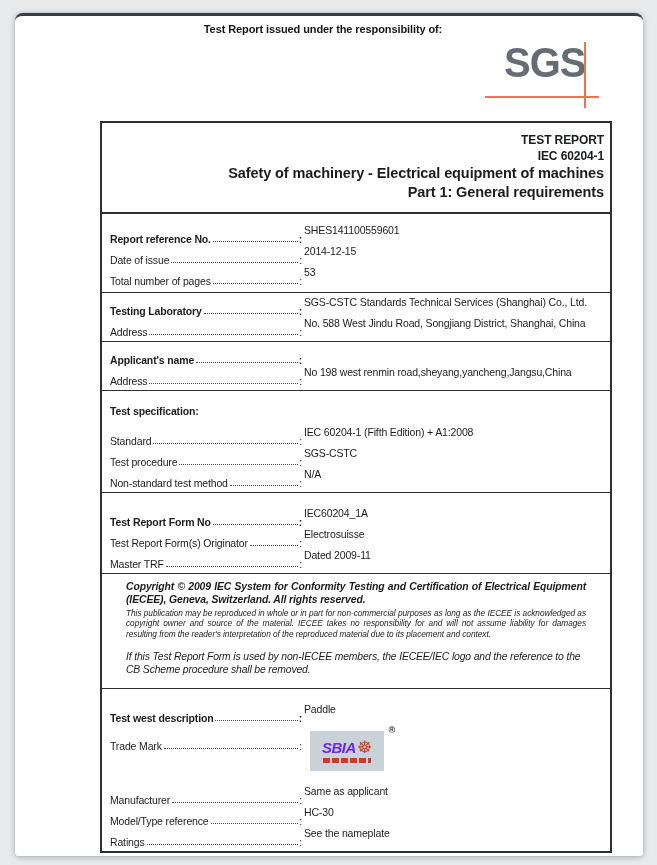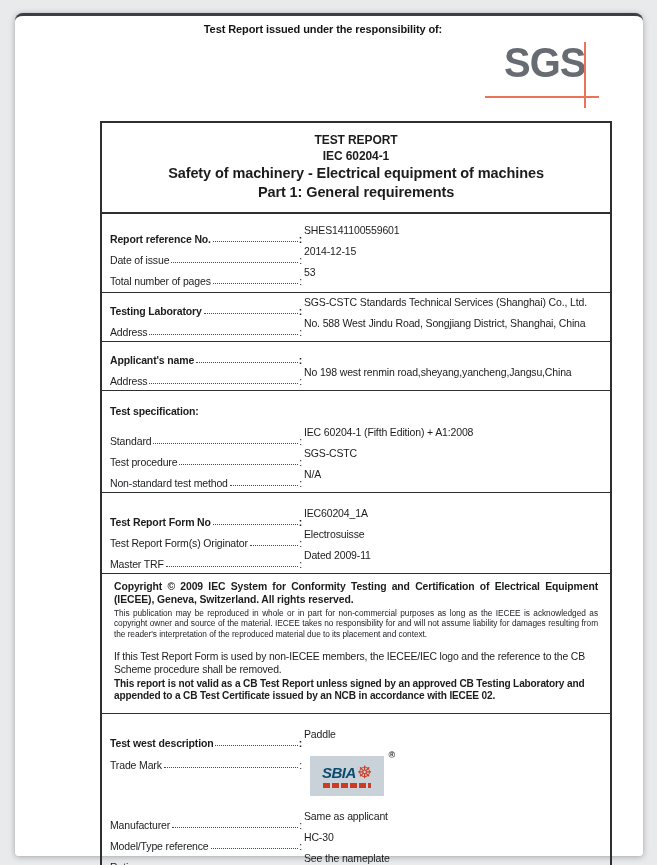--- a/index.html
+++ b/index.html
@@ -30,43 +30,43 @@
   .sgs-h{position:absolute;left:470px;top:80px;width:114px;height:2px;}
   .sgs-v{position:absolute;left:569px;top:26px;width:2px;height:66px;}
 
   
   .doc{
     position:absolute;left:85px;top:105px;width:508px;
     border:2px solid #2e2f31;
   }
   .titlebox{
     border-bottom:2px solid #2e2f31;
-    text-align:center;padding:10px 6px 10px;
+    text-align:right;padding:10px 6px 10px;
   }
   .t-sm{font-size:12px;font-weight:bold;line-height:1.3;letter-spacing:-.1px;}
   .t-lg{font-size:14.5px;font-weight:bold;line-height:1.32;letter-spacing:-.1px;}
 
   .sect{border-top:1.5px solid #2e2f31;padding:3px 0;}
   .sect.first{border-top:none;padding-top:10px;padding-bottom:5px;}
   .sect.pad-top{padding-top:14px;}
 
   .row{
     display:flex;height:21px;padding:0 8px;
     font-size:10.5px;letter-spacing:-.15px;
   }
   .row.tall{height:50px;align-items:flex-start;padding-top:3px;margin:4px 0;}
   .lblzone{display:flex;align-items:flex-end;width:192px;flex:none;}
   .lbl{white-space:nowrap;}
   .bold{font-weight:bold;}
   .dots{flex:1;min-width:8px;border-bottom:1.5px dotted #46474b;margin:0 1px 3px 2px;}
   .val{margin-left:2px;white-space:nowrap;}
-  .row.tall .lblzone{margin-top:3px;}
-
-  
-  .copyright{padding:4px 12px 7px;}
+  .row.tall .lblzone{margin-top:9px;}
+
+  
+  .copyright{padding:4px 24px 7px;font-style:italic;}
   .cp1{font-size:10.4px;font-weight:bold;text-align:justify;line-height:1.22;letter-spacing:-.1px;margin:0 0 1px;}
   .cp2{font-size:8.3px;text-align:justify;line-height:1.26;letter-spacing:-.05px;color:#222327;margin:0 0 12px;}
   .cp3{font-size:10.4px;line-height:1.22;letter-spacing:-.15px;margin:0 0 1px;}
   .cp4{font-size:10.1px;font-weight:bold;line-height:1.26;letter-spacing:-.15px;margin:0;}
 
   
   .tm-box{
     position:relative;width:74px;height:40px;margin-left:8px;
     display:flex;flex-direction:column;align-items:center;justify-content:center;
   }
@@ -217,21 +217,20 @@
           </div>
         <span class="val">Dated 2009-11</span>
       </div>
     </div>
 
     <div class="sect">
       <div class="copyright">
         <p class="cp1">Copyright © 2009 IEC System for Conformity Testing and Certification of Electrical Equipment (IECEE), Geneva, Switzerland. All rights reserved.</p>
         <p class="cp2">This publication may be reproduced in whole or in part for non-commercial purposes as long as the IECEE is acknowledged as copyright owner and source of the material. IECEE takes no responsibility for and will not assume liability for damages resulting from the reader's interpretation of the reproduced material due to its placement and context.</p>
         <p class="cp3">If this Test Report Form is used by non-IECEE members, the IECEE/IEC logo and the reference to the CB Scheme procedure shall be removed.</p>
-        <p class="cp4">This report is not valid as a CB Test Report unless signed by an approved CB Testing Laboratory and appended to a CB Test Certificate issued by an NCB in accordance with IECEE 02.</p>
       </div>
     </div>
 
     <div class="sect pad-top">
       <div class="row">
         <div class="lblzone">
             <span class="lbl bold">Test west description</span>
             <span class="dots"></span>
             <span class="bold">:</span>
           </div>
@@ -239,21 +238,21 @@
       </div>
       <div class="row tall">
         <div class="lblzone">
             <span class="lbl">Trade Mark</span>
             <span class="dots"></span>
             <span>:</span>
           </div>
         <div class="tm-box" style="background:#c9d2d8;">
           <span class="tm-reg">®</span>
           <div class="tm-line1">
-            <span class="tm-text" style="color:#0c4a6e;">SBIA</span>
+            <span class="tm-text" style="color:#6d28d9;">SBIA</span>
             <span class="tm-wheel" style="color:#cc3b22;">☸</span>
           </div>
           <div class="tm-cjk" style="background:repeating-linear-gradient(90deg,#cc3b22 0 7px,rgba(0,0,0,0) 7px 9px);"></div>
         </div>
       </div>
       <div class="row">
         <div class="lblzone">
             <span class="lbl">Manufacturer</span>
             <span class="dots"></span>
             <span>:</span>

